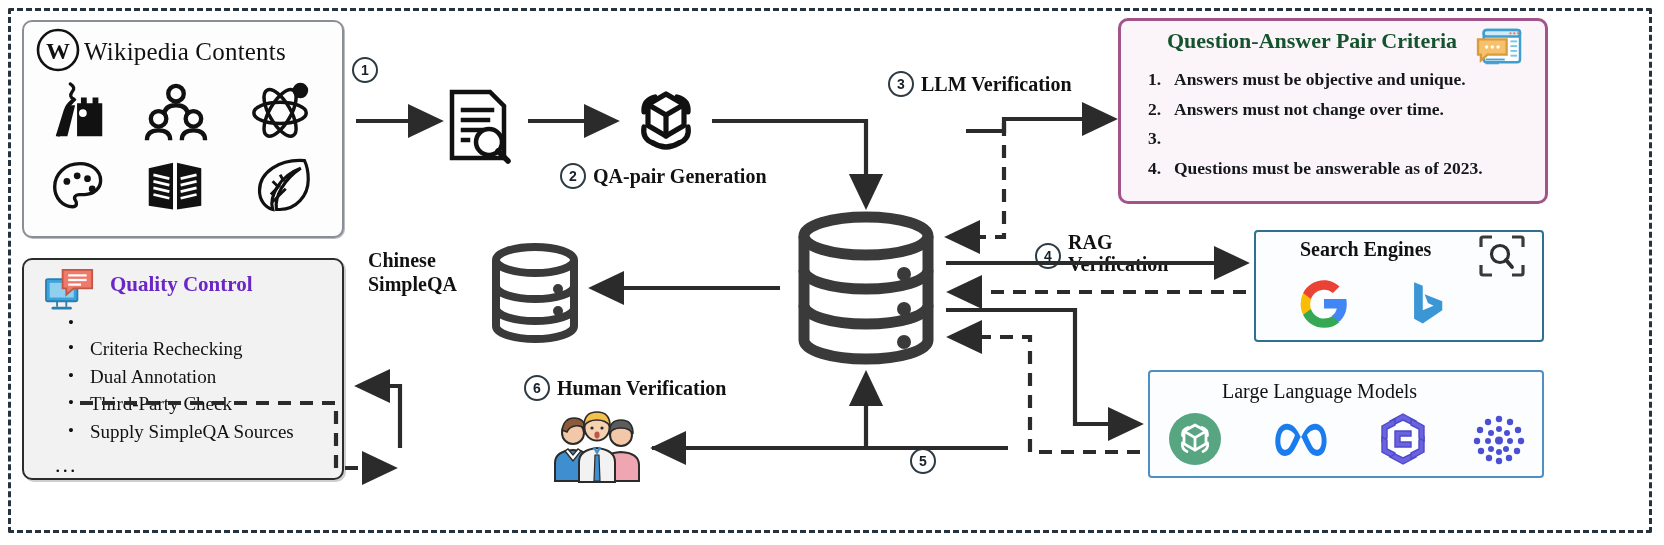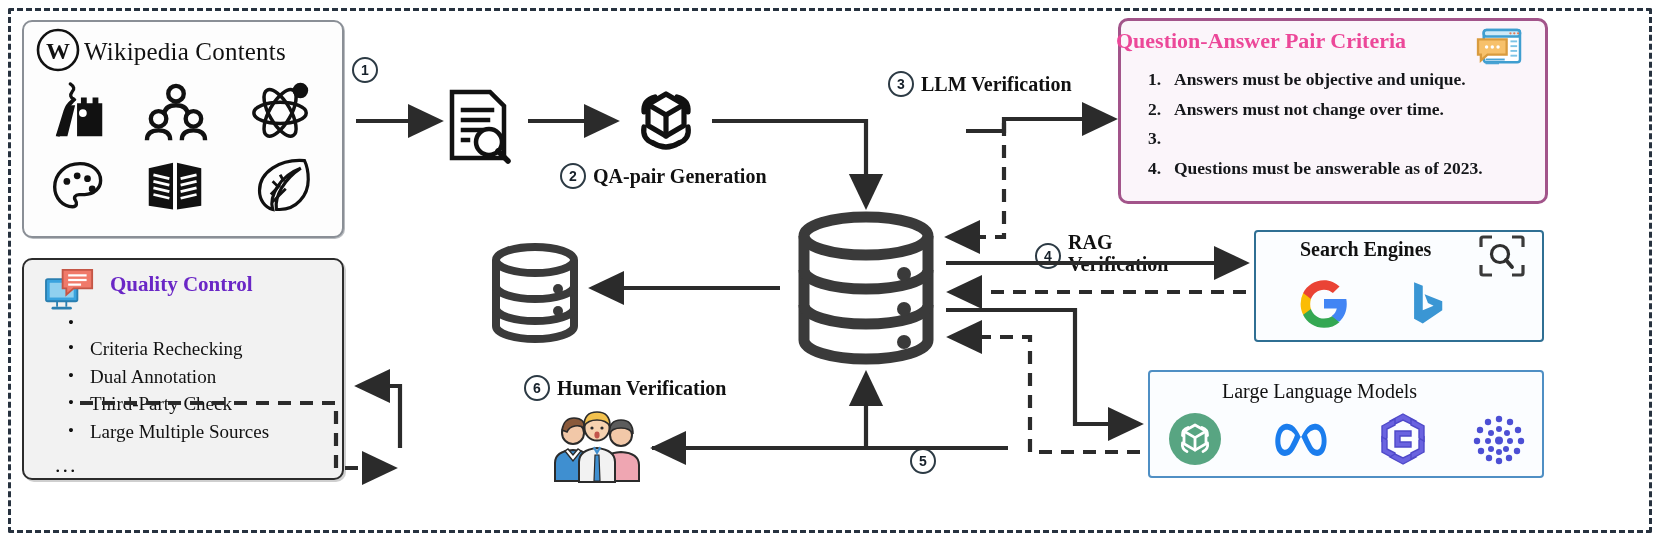--- a/index.html
+++ b/index.html
@@ -57,22 +57,22 @@
   .h-wiki{
     left:84px;top:38px;
     font-size:25px;font-weight:normal;color:#111;
     letter-spacing:.2px;
   }
   .h-quality{
     left:110px;top:272px;
     font-size:21px;font-weight:bold;color:#6a27c6;
   }
   .h-criteria{
-    left:1116px;top:28px;
-    font-size:22px;font-weight:bold;color:#ec4899;
+    left:1167px;top:28px;
+    font-size:22px;font-weight:bold;color:#14532d;
   }
   .h-search{
     left:1300px;top:238px;
     font-size:20px;font-weight:bold;color:#111;
   }
   .h-llm{
     left:1222px;top:380px;
     font-size:20px;font-weight:normal;color:#111;
   }
 
@@ -236,21 +236,21 @@
     <div class="qrow">
       <span class="bul">•</span>
       <span>Dual Annotation</span>
       </div>
     <div class="qrow">
       <span class="bul">•</span>
       <span>Third-Party Check</span>
       </div>
     <div class="qrow">
       <span class="bul">•</span>
-      <span>Large Multiple Sources</span>
+      <span>Supply SimpleQA Sources</span>
       </div>
   </div>
   <div class="abs" id="quality-ellipsis">...</div>
 
   <div class="abs box" id="criteria-box"></div>
   <div class="abs h-criteria">Question-Answer Pair Criteria</div>
   <div class="abs" style="left:1476px;top:28px;">
     <svg width="46" height="42" viewBox="0 0 48 44">
       <rect x="8" y="2" width="38" height="34" rx="3" fill="#fff" stroke="#3f9ed0" stroke-width="2.6"></rect>
       <rect x="8" y="2" width="38" height="7" rx="3" fill="#cfeaf8" stroke="#3f9ed0" stroke-width="2.6"></rect>
@@ -429,20 +429,24 @@
       <g fill="none" stroke="#3a3a3a" stroke-width="8">
         <ellipse cx="47" cy="17" rx="39" ry="13"></ellipse>
         <path d="M8 17 v66 a39 13 0 0 0 78 0 V17"></path>
         <path d="M8 43 a39 13 0 0 0 78 0"></path>
         <path d="M8 65 a39 13 0 0 0 78 0"></path>
       </g>
       <circle cx="70" cy="46" r="5" fill="#3a3a3a"></circle>
       <circle cx="70" cy="68" r="5" fill="#3a3a3a"></circle>
     </svg>
   </div>
+  <div class="abs chinese-label">
+    <div>Chinese</div>
+    <div>SimpleQA</div>
+  </div>
 
   <div class="abs" style="left:551px;top:411px;">
     <svg width="92" height="72" viewBox="0 0 92 72">
 
       <circle cx="22" cy="22" r="11" fill="#f2c8a8" stroke="#2b2b2b" stroke-width="2"></circle>
       <path d="M11 19 q2-12 12-12 q11 0 11 11 q-4-4 -10-3 q-6 1 -8 6 Z" fill="#8a5a3b" stroke="#2b2b2b" stroke-width="1.6"></path>
       <path d="M4 70 v-18 q0-12 18-13 q18 1 18 13 v18 Z" fill="#3f8fd0" stroke="#2b2b2b" stroke-width="2"></path>
       <path d="M14 40 l8 10 l8-10 l-3-2 -5 6 -5-6 z" fill="#fff" stroke="#2b2b2b" stroke-width="1.4"></path>
 
       <circle cx="70" cy="24" r="11" fill="#f2c8a8" stroke="#2b2b2b" stroke-width="2"></circle>

